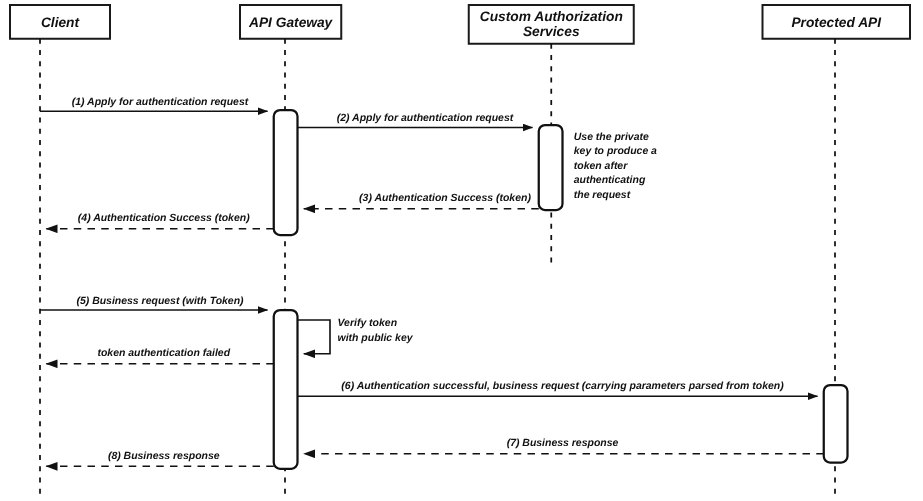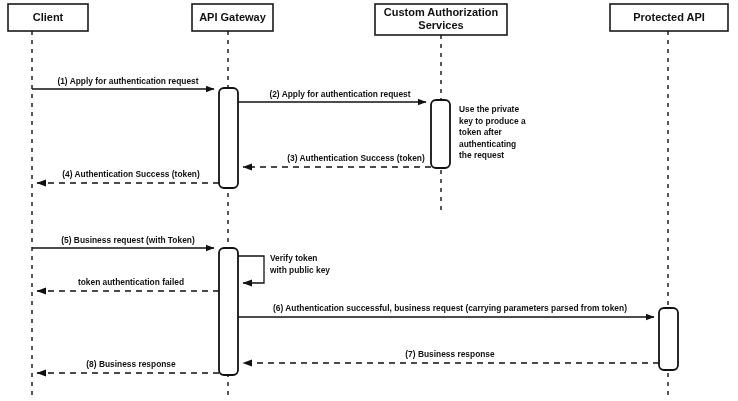--- a/index.html
+++ b/index.html
@@ -10,20 +10,21 @@
   }
   body {
     font-family: "Liberation Sans", sans-serif;
   }
   #diagram-root {
     position: relative;
     width: 738px;
     height: 401px;
     background: #ffffff;
     overflow: hidden;
+    font-style: italic;
   }
   svg.diagram-svg {
     position: absolute;
     left: 0;
     top: 0;
     width: 738px;
     height: 401px;
     display: block;
   }
   .participant-box rect {

